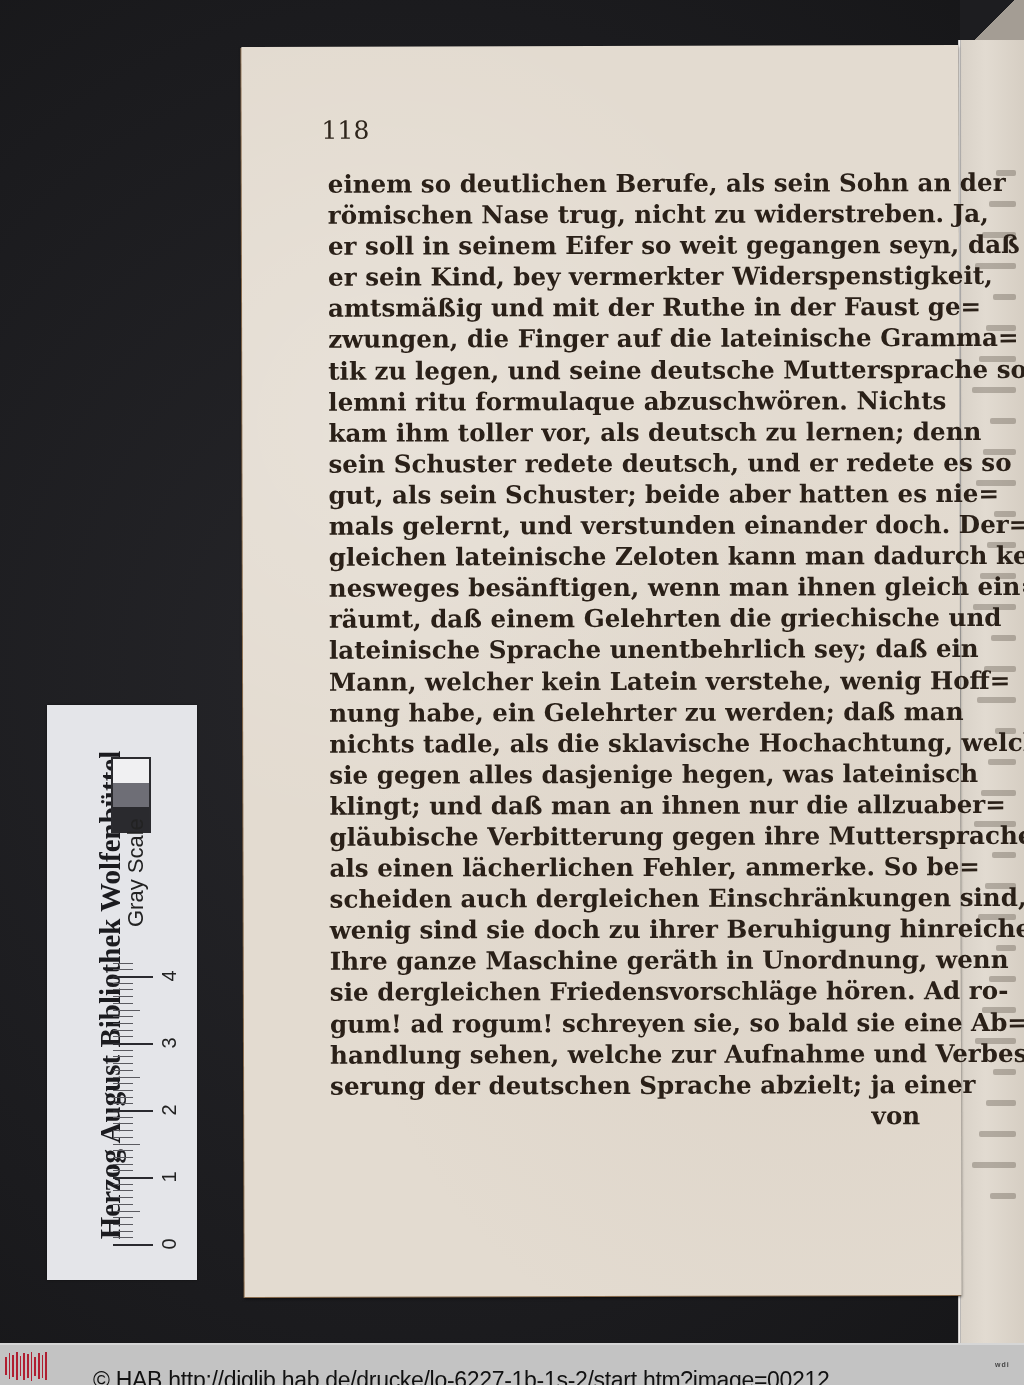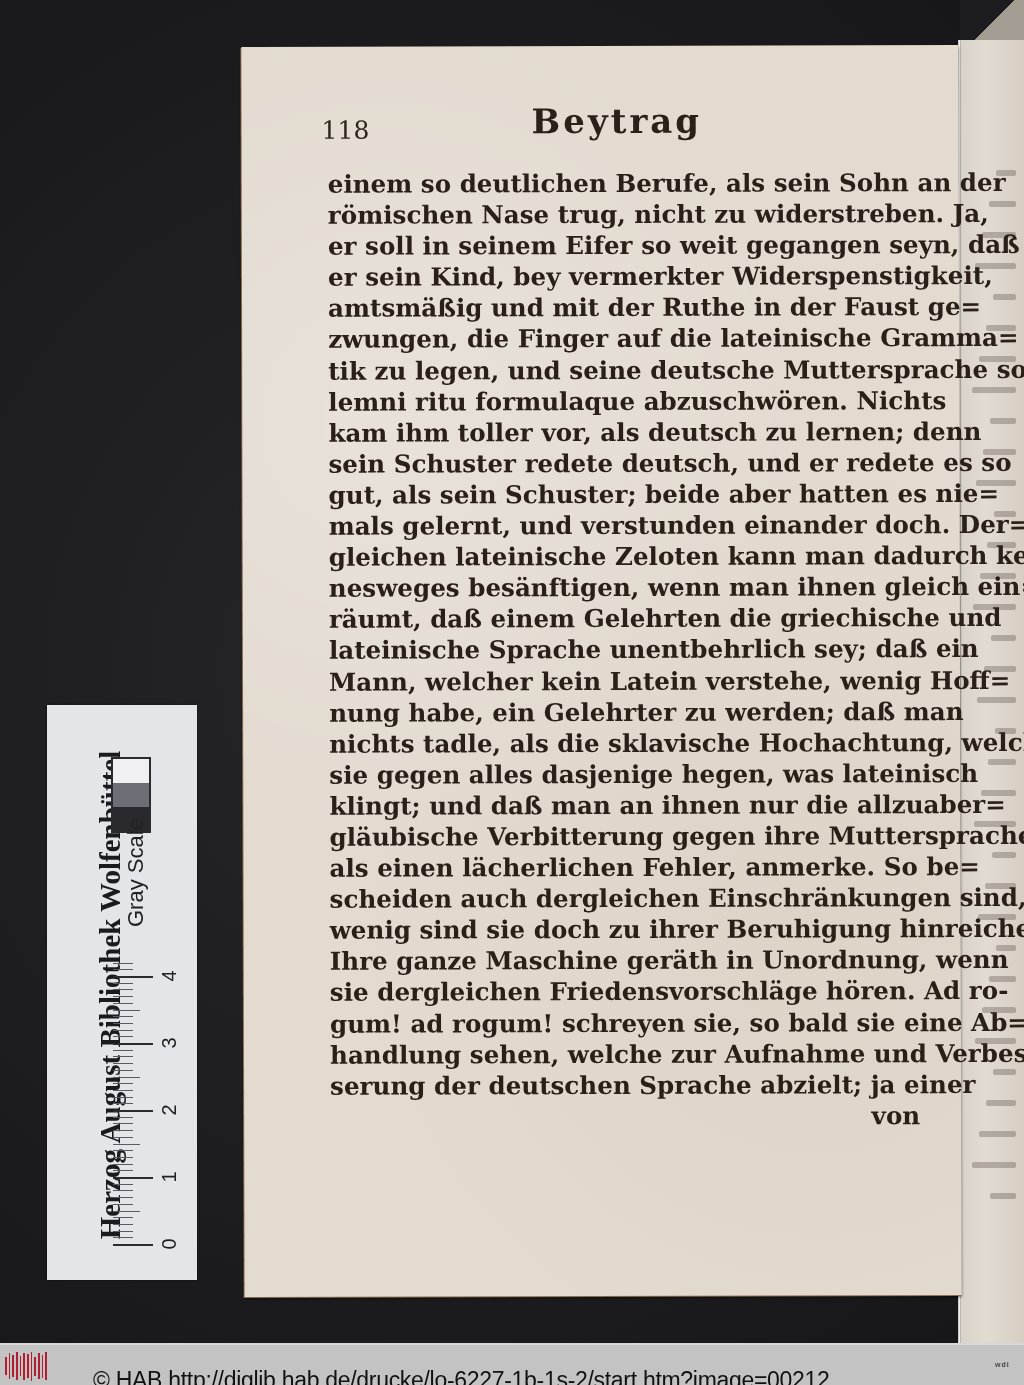--- a/index.html
+++ b/index.html
@@ -148,21 +148,20 @@
     <div class="bleed-line" style="top: 1060px; width: 30px;"></div>
     <div class="bleed-line" style="top: 1091px; width: 37px;"></div>
     <div class="bleed-line" style="top: 1122px; width: 44px;"></div>
     <div class="bleed-line" style="top: 1153px; width: 26px;"></div>
   </div>
 <div class="gutter-line"></div>
 
 <div class="page">
   <div class="page-header">
     <span class="page-number">118</span>
-    <span class="running-head">Beytrag</span>
   </div>
   <div class="body-text">
     <span class="line">einem so deutlichen Berufe, als sein Sohn an der</span>
     <span class="line">römischen Nase trug, nicht zu widerstreben.   Ja,</span>
     <span class="line">er soll in seinem Eifer so weit gegangen seyn, daß</span>
     <span class="line">er sein Kind, bey vermerkter Widerspenstigkeit,</span>
     <span class="line">amtsmäßig und mit der Ruthe in der Faust ge=</span>
     <span class="line">zwungen, die Finger auf die lateinische Gramma=</span>
     <span class="line">tik zu legen, und seine deutsche Muttersprache so-</span>
     <span class="line">lemni ritu formulaque abzuschwören.   Nichts</span>

